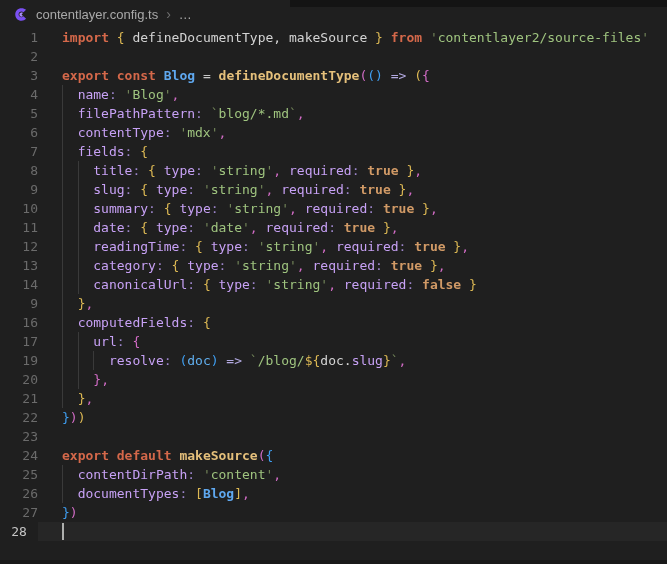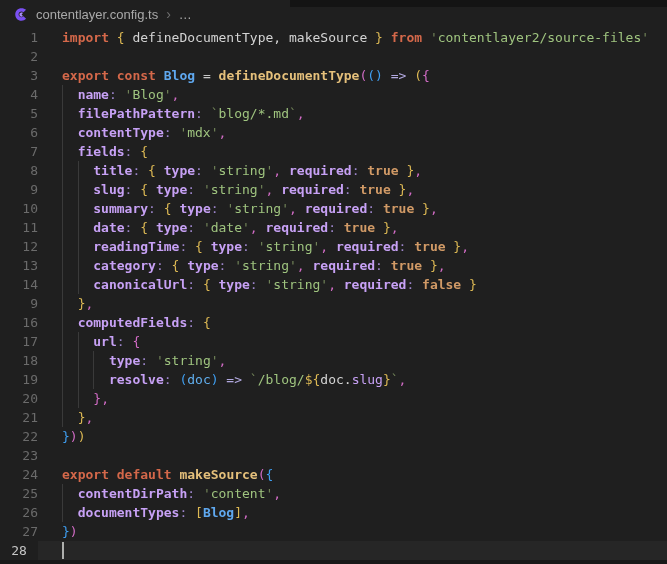--- a/index.html
+++ b/index.html
@@ -35,21 +35,21 @@
   .indent{
     display:inline-block;height:19px;vertical-align:top;
     background:repeating-linear-gradient(to right,var(--indent-guide,#3a3a3a) 0 1px,transparent 1px 2ch);
   }
   .bottom-strip{position:absolute;left:0;top:560px;width:667px;height:4px;background:#191919;}
 
   .t-kw{color:var(--keyword,#d4684a);font-weight:bold;}
   .t-id{color:var(--identifier,#d4d4d4);}
   .t-fn{color:var(--function,#e5c07b);font-weight:bold;}
   .t-cap{color:var(--type-name,#5fa8ef);font-weight:bold;}
-  .t-key{color:var(--property-key,#c7a1f5);font-weight:bold;}
+  .t-key{color:var(--property-key,#c7a1f5);}
   .t-col{color:var(--colon,#9c85ca);}
   .t-com{color:var(--comma,#d26cc6);}
   .t-str{color:var(--string,#9fc47f);}
   .t-sq{color:var(--string-quote,#74875a);}
   .t-bool{color:var(--boolean,#d19a66);font-weight:bold;}
   .t-b1{color:var(--bracket-gold,#ddb954);}
   .t-b2{color:var(--bracket-magenta,#d26cc6);}
   .t-b3{color:var(--bracket-blue,#3f9ff2);}
   .t-arr{color:var(--arrow,#b2a9e0);}
   .t-eq{color:var(--equals,#c8c8c8);}
@@ -138,24 +138,20 @@
     </div>
     <div class="line">
       <div class="ln">16</div>
       <div class="code"><span class="indent" style="width: 2ch;"></span><span class="t-key">computedFields</span><span class="t-col">: </span><span class="t-b1">{</span></div>
     </div>
     <div class="line">
       <div class="ln">17</div>
       <div class="code"><span class="indent" style="width: 4ch;"></span><span class="t-key">url</span><span class="t-col">: </span><span class="t-b2">{</span></div>
     </div>
     <div class="line">
-      <div class="ln">18</div>
-      <div class="code"><span class="indent" style="width: 6ch;"></span><span class="t-key">type</span><span class="t-col">: </span><span class="t-sq">'</span><span class="t-str">string</span><span class="t-sq">'</span><span class="t-com">,</span></div>
-    </div>
-    <div class="line">
       <div class="ln">19</div>
       <div class="code"><span class="indent" style="width: 6ch;"></span><span class="t-key">resolve</span><span class="t-col">: </span><span class="t-b3">(</span><span class="t-par">doc</span><span class="t-b3">)</span><span class="t-arr"> =&gt; </span><span class="t-sq">`</span><span class="t-str">/blog/</span><span class="t-tm">${</span><span class="t-tx">doc.</span><span class="t-tp">slug</span><span class="t-tm">}</span><span class="t-sq">`</span><span class="t-com">,</span></div>
     </div>
     <div class="line">
       <div class="ln">20</div>
       <div class="code"><span class="indent" style="width: 4ch;"></span><span class="t-b2">}</span><span class="t-com">,</span></div>
     </div>
     <div class="line">
       <div class="ln">21</div>
       <div class="code"><span class="indent" style="width: 2ch;"></span><span class="t-b1">}</span><span class="t-com">,</span></div>

